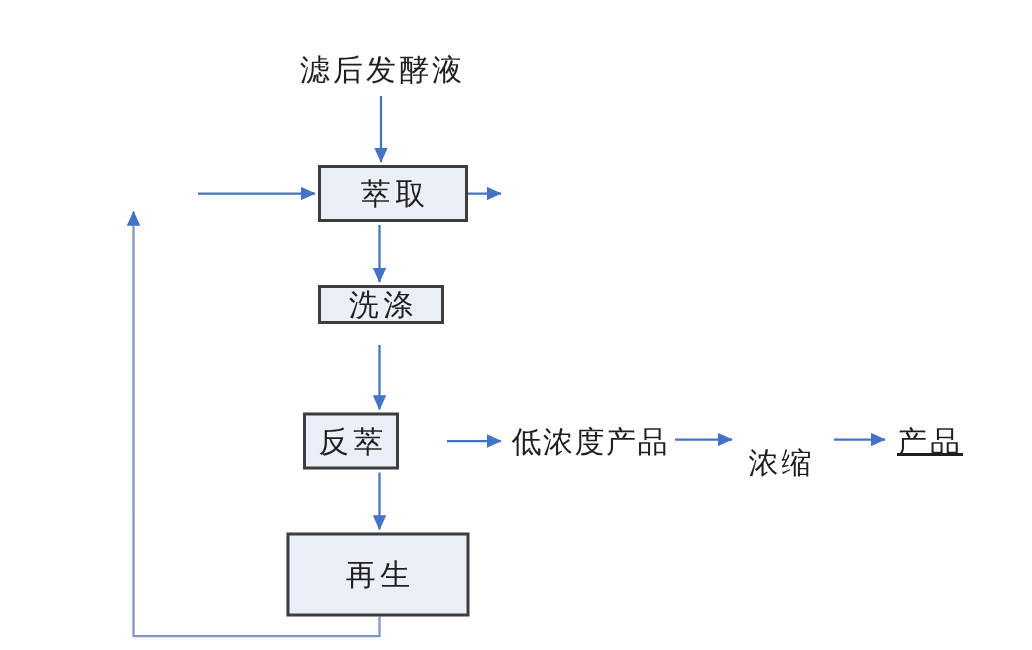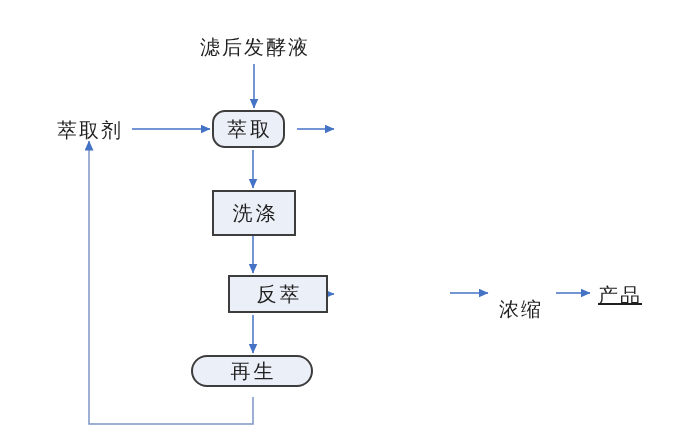--- a/index.html
+++ b/index.html
@@ -28,24 +28,24 @@
     background: #ebeff7;
     border: 2px solid #3d3d3d;
     display: flex;
     align-items: center;
     justify-content: center;
     font-size: 20px;
     letter-spacing: 3px;
     color: #1f1f1f;
     padding-left: 3px; 
   }
-  .box-extraction   { left: 212px; top: 110px; width: 73px;  height: 38px; border-radius: 13px; }
-  .box-washing      { left: 212px; top: 190px; width: 84px;  height: 46px; }
-  .box-back-extract { left: 228px; top: 275px; width: 100px;  height: 38px; }
-  .box-regeneration { left: 191px; top: 355px; width: 122px; height: 32px; border-radius: 16px; }
+  .box-extraction   { left: 212px; top: 110px; width: 100px;  height: 38px; }
+  .box-washing      { left: 212px; top: 190px; width: 84px;  height: 26px; }
+  .box-back-extract { left: 202px; top: 275px; width: 64px;  height: 38px; }
+  .box-regeneration { left: 191px; top: 355px; width: 122px; height: 56px; }
   .label {
     position: absolute;
     font-size: 20px;
     letter-spacing: 1px;
     color: #1f1f1f;
     white-space: nowrap;
     line-height: 24px;
     text-align: center;
   }
   .label-top-input   { left: 200px; top: 35px;  letter-spacing: 2px; }
@@ -82,21 +82,21 @@
     <path d="M450,293 L488,293" stroke="#4472c4" stroke-width="1.5" fill="none" marker-end="url(#ah)"></path>
 
     <path d="M556,293 L590,293" stroke="#4472c4" stroke-width="1.5" fill="none" marker-end="url(#ah)"></path>
 
     <path d="M253,315 L253,353" stroke="#4472c4" stroke-width="1.5" fill="none" marker-end="url(#ah)"></path>
 
     <path d="M253,397 L253,424 L89,424 L89,141" stroke="#7e95c8" stroke-width="1.5" fill="none" marker-end="url(#ah)"></path>
   </svg>
 
   <div class="label label-top-input">滤后发酵液</div>
-  <div class="label label-extractant">萃取剂</div>
+  <div class="label label-low-product">低浓度产品</div>
   <div class="label label-concentrate">浓缩</div>
   <div class="label label-product">产品</div>
 
   <div class="box box-extraction">
     <span>萃取</span>
   </div>
   <div class="box box-washing">
     <span>洗涤</span>
   </div>
   <div class="box box-back-extract">

